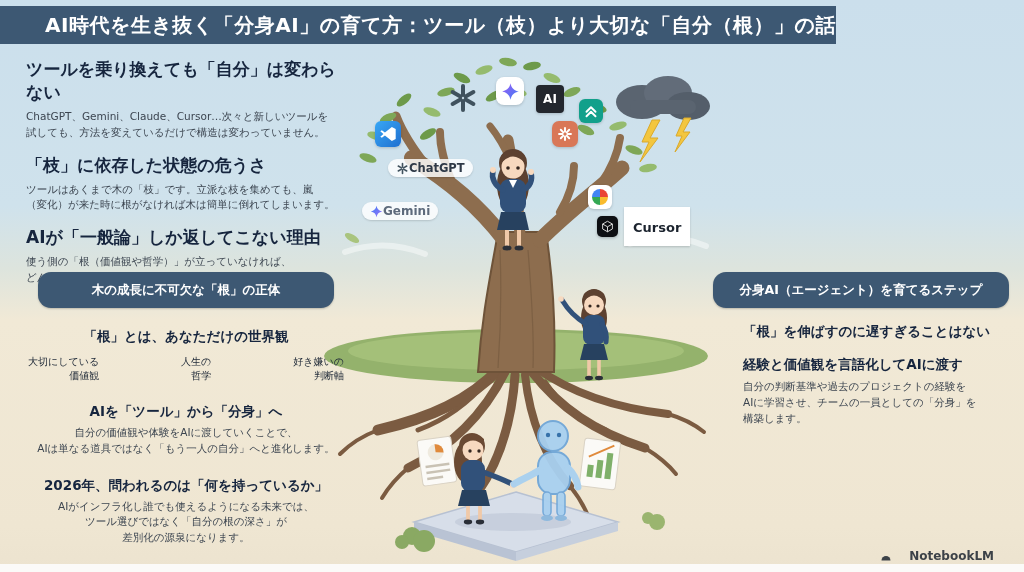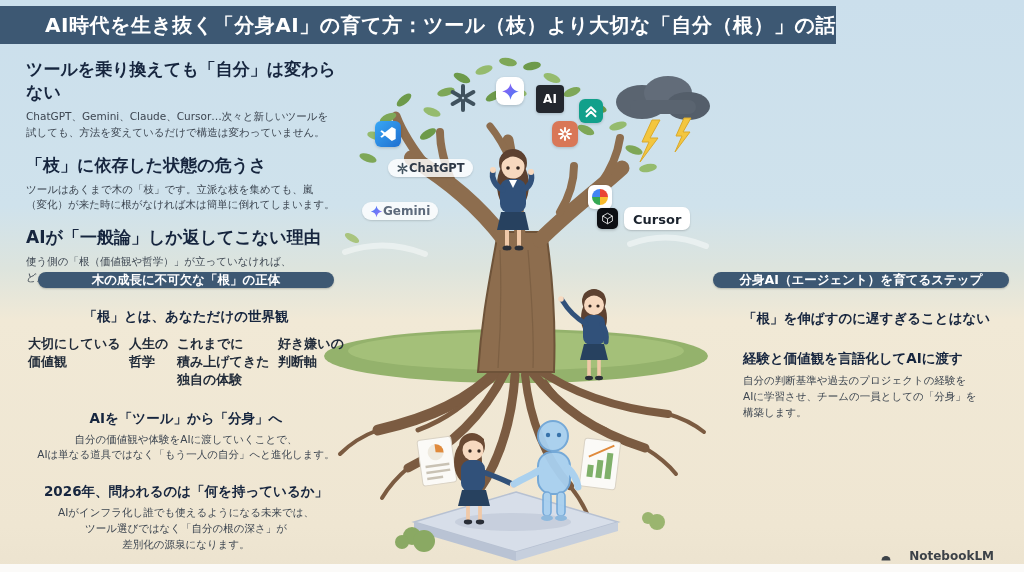--- a/index.html
+++ b/index.html
@@ -9,31 +9,31 @@
   
   .header{position:absolute;left:0;top:6px;width:836px;height:38px;background:#3d5873;
     display:flex;align-items:center;justify-content:flex-end;z-index:5}
   .header-title{color:#ffffff;font-size:20px;font-weight:bold;letter-spacing:.5px;white-space:nowrap}
   
   .panel{position:absolute;z-index:5}
   .left-top{left:26px;top:58px;width:324px}
   .left-top .section{margin-bottom:13px}
   .sec-heading{font-size:17px;font-weight:bold;color:#16253e;margin-bottom:5px}
   .sec-body{font-size:10.5px;line-height:1.5;color:#3c4550;white-space:pre-line}
-  .pill{height:16px;border-radius:13px;background:#3d5873;color:#fff;font-size:12.5px;font-weight:bold;
+  .pill{height:36px;border-radius:13px;background:#3d5873;color:#fff;font-size:12.5px;font-weight:bold;
     display:flex;align-items:center;justify-content:center;box-shadow:0 1px 2px rgba(0,0,0,.2)}
   .roots-panel{left:26px;top:272px;width:320px;text-align:center}
   .roots-panel .pill{width:296px;margin:0 auto}
   .center-heading{font-size:13.5px;font-weight:bold;color:#16253e;margin-top:20px;margin-bottom:4px}
   .roots-items{display:flex;justify-content:space-between;align-items:flex-start;margin:9px 2px 2px}
-  .root-item{font-size:13px;font-weight:bold;line-height:1.4;color:#222c3a;white-space:pre-line;text-align:left}
+  .root-item{font-size:10px;font-weight:normal;line-height:1.4;color:#222c3a;white-space:pre-line;text-align:right}
   .roots-panel .sec-body{text-align:center}
   .steps-panel{left:713px;top:272px;width:298px}
   .steps-panel .pill{width:296px}
-  .steps-panel .section{margin-top:22px;padding-left:30px;width:298px}
+  .steps-panel .section{margin-top:15px;padding-left:30px;width:298px}
   .steps-panel .sec-heading{font-size:13.5px}
   
   .illu{position:absolute;left:0;top:0;z-index:1}
   .chip{position:absolute;display:flex;align-items:center;justify-content:center;border-radius:7px;
     box-shadow:0 1px 3px rgba(0,0,0,.18);z-index:6}
   .knot{position:absolute;z-index:6}
   .tool-label{position:absolute;display:flex;align-items:center;background:rgba(255,255,255,.82);
     border-radius:10px;padding:2px 8px;box-shadow:0 1px 2px rgba(0,0,0,.15);z-index:6}
   .tool-label span{font-size:11.5px;font-weight:bold;color:#2e3947}
   .vscode{left:375px;top:121px;width:26px;height:26px;background:linear-gradient(135deg,#38a7f5,#1f6fd0);border-radius:6px}
@@ -43,21 +43,21 @@
   .claude{left:552px;top:121px;width:26px;height:26px;background:#d97757;border-radius:7px}
   .teal{left:579px;top:99px;width:24px;height:24px;background:#12a08b;border-radius:6px}
   .pinwheel{left:588px;top:185px;width:24px;height:24px;background:#ffffff;border-radius:6px}
   .pinwheel .wheel{width:16px;height:16px;border-radius:50%;
     background:conic-gradient(#ea4335 0 25%,#f9bb2d 0 50%,#34a853 0 75%,#4285f4 0 100%)}
   .chatgpt-label{left:388px;top:159px}
   .gemini-label{left:362px;top:202px}
   .gemini-label span{color:#5d6a7b;font-size:12px}
   .cursor-group{position:absolute;left:597px;top:207px;display:flex;align-items:center;gap:6px;z-index:6}
   .cursor-cube{width:21px;height:21px;background:#0d0f13;border-radius:5px;display:flex;align-items:center;justify-content:center;box-shadow:0 1px 3px rgba(0,0,0,.25)}
-  .cursor-pill{background:#ffffff;border-radius:7px;padding:2px 9px;box-shadow:0 1px 2px rgba(0,0,0,.18)}
+  .cursor-pill{background:#ffffff;border-radius:0;padding:10px 9px;box-shadow:0 1px 2px rgba(0,0,0,.18)}
   .cursor-pill span{font-size:13px;font-weight:bold;color:#1b232e}
   
   .footer{position:absolute;right:30px;bottom:9px;display:flex;align-items:center;gap:17px;z-index:7}
   .footer span{font-size:12px;font-weight:bold;color:#3c4248}
   .bottom-band{position:absolute;left:0;bottom:0;width:1024px;height:8px;background:#fbfaf8;z-index:6}
 </style>
 </head>
 <body>
 
 <div id="canvas">
@@ -369,23 +369,20 @@
   </div>
 
   <div class="panel roots-panel">
     <div class="pill">木の成長に不可欠な「根」の正体</div>
     <div class="center-heading">「根」とは、あなただけの世界観</div>
     <div class="roots-items">
       <div class="root-item">大切にしている
 価値観</div>
       <div class="root-item">人生の
 哲学</div>
-      <div class="root-item">これまでに
-積み上げてきた
-独自の体験</div>
       <div class="root-item">好き嫌いの
 判断軸</div>
     </div>
     <div class="section">
       <div class="center-heading">AIを「ツール」から「分身」へ</div>
       <div class="sec-body">自分の価値観や体験をAIに渡していくことで、
 AIは単なる道具ではなく「もう一人の自分」へと進化します。</div>
     </div>
     <div class="section">
       <div class="center-heading">2026年、問われるのは「何を持っているか」</div>

